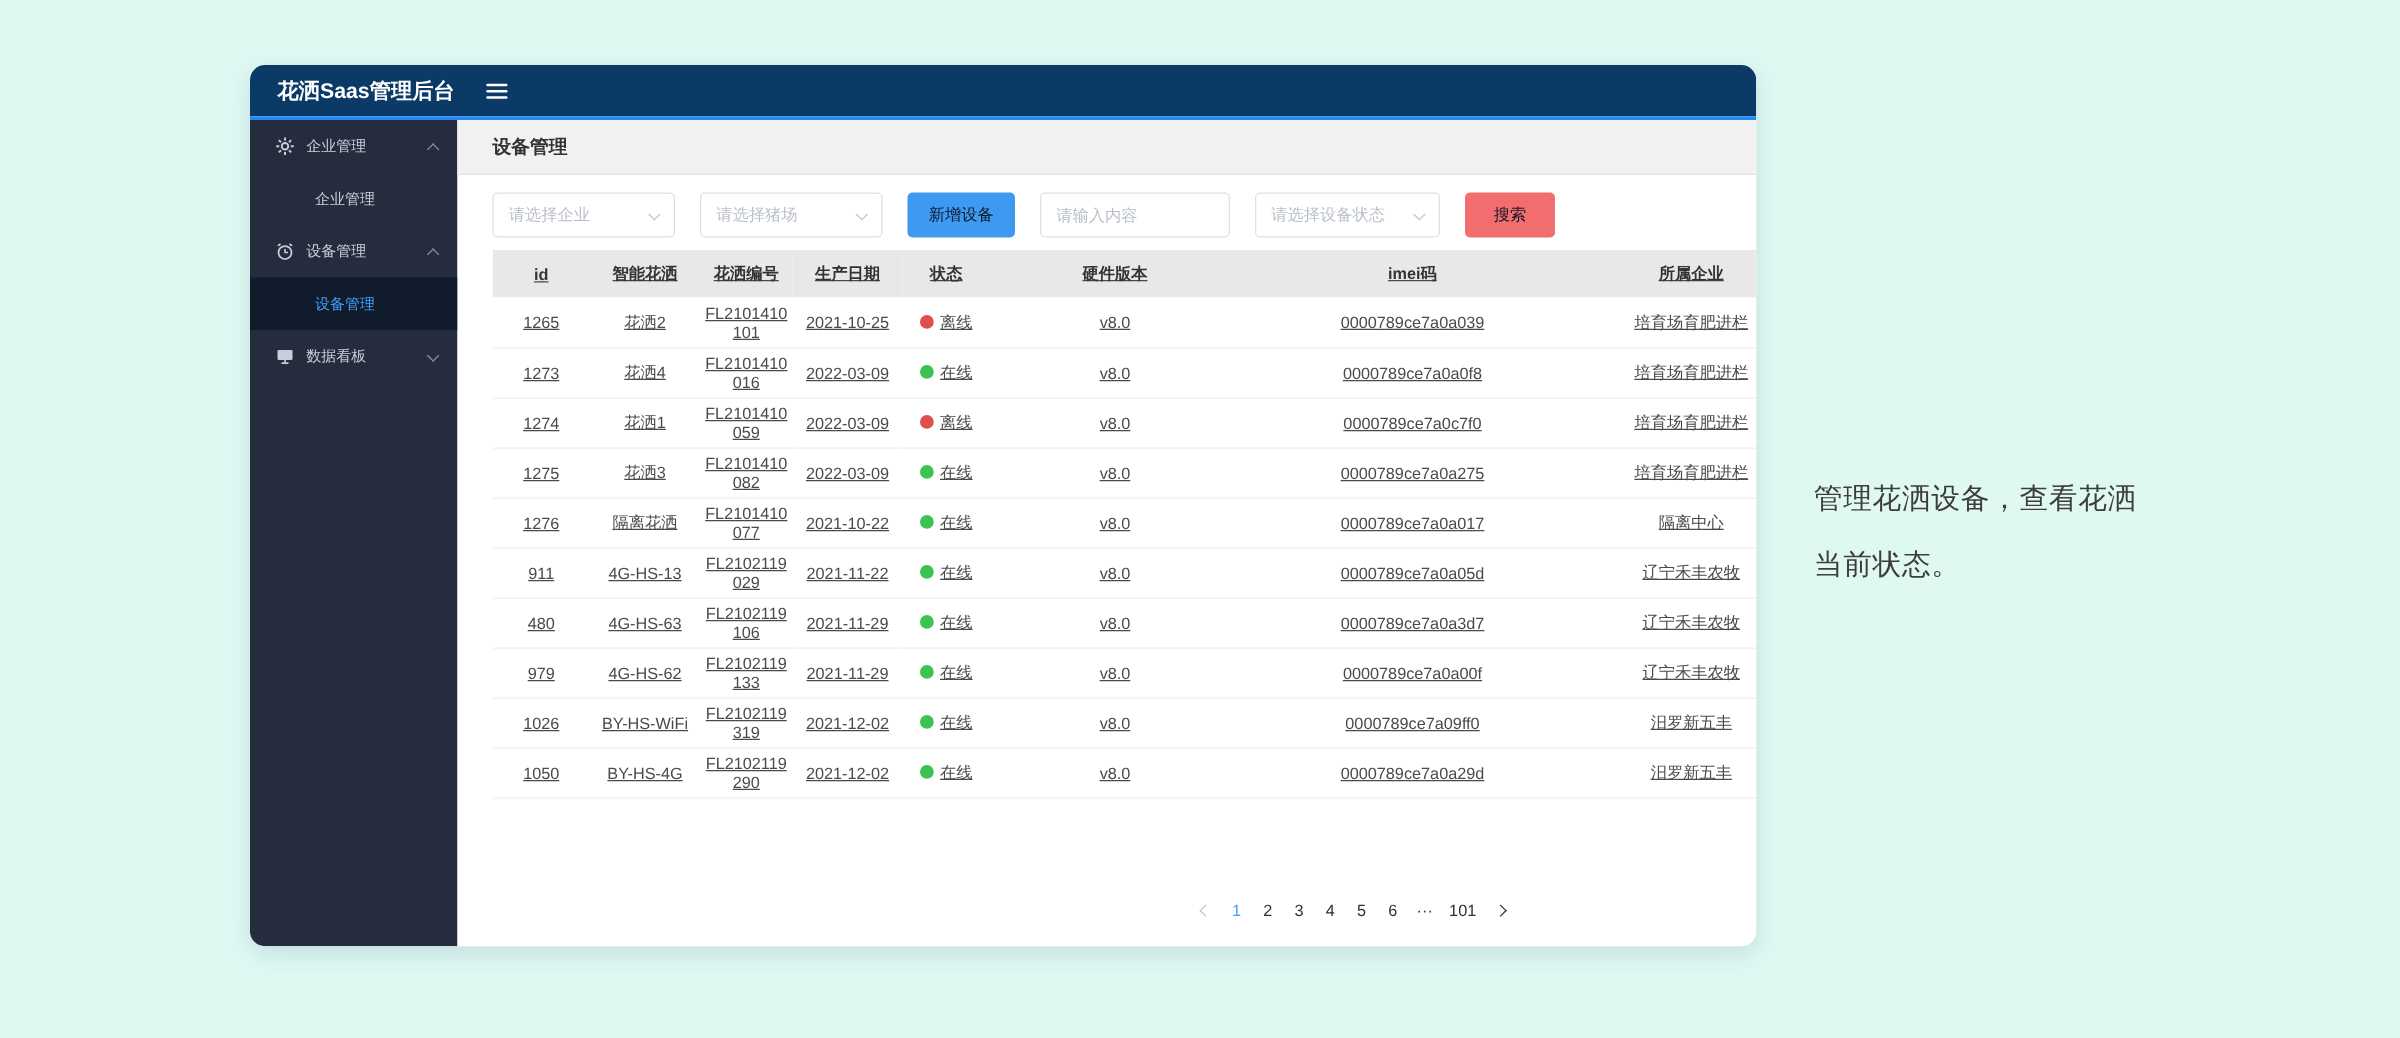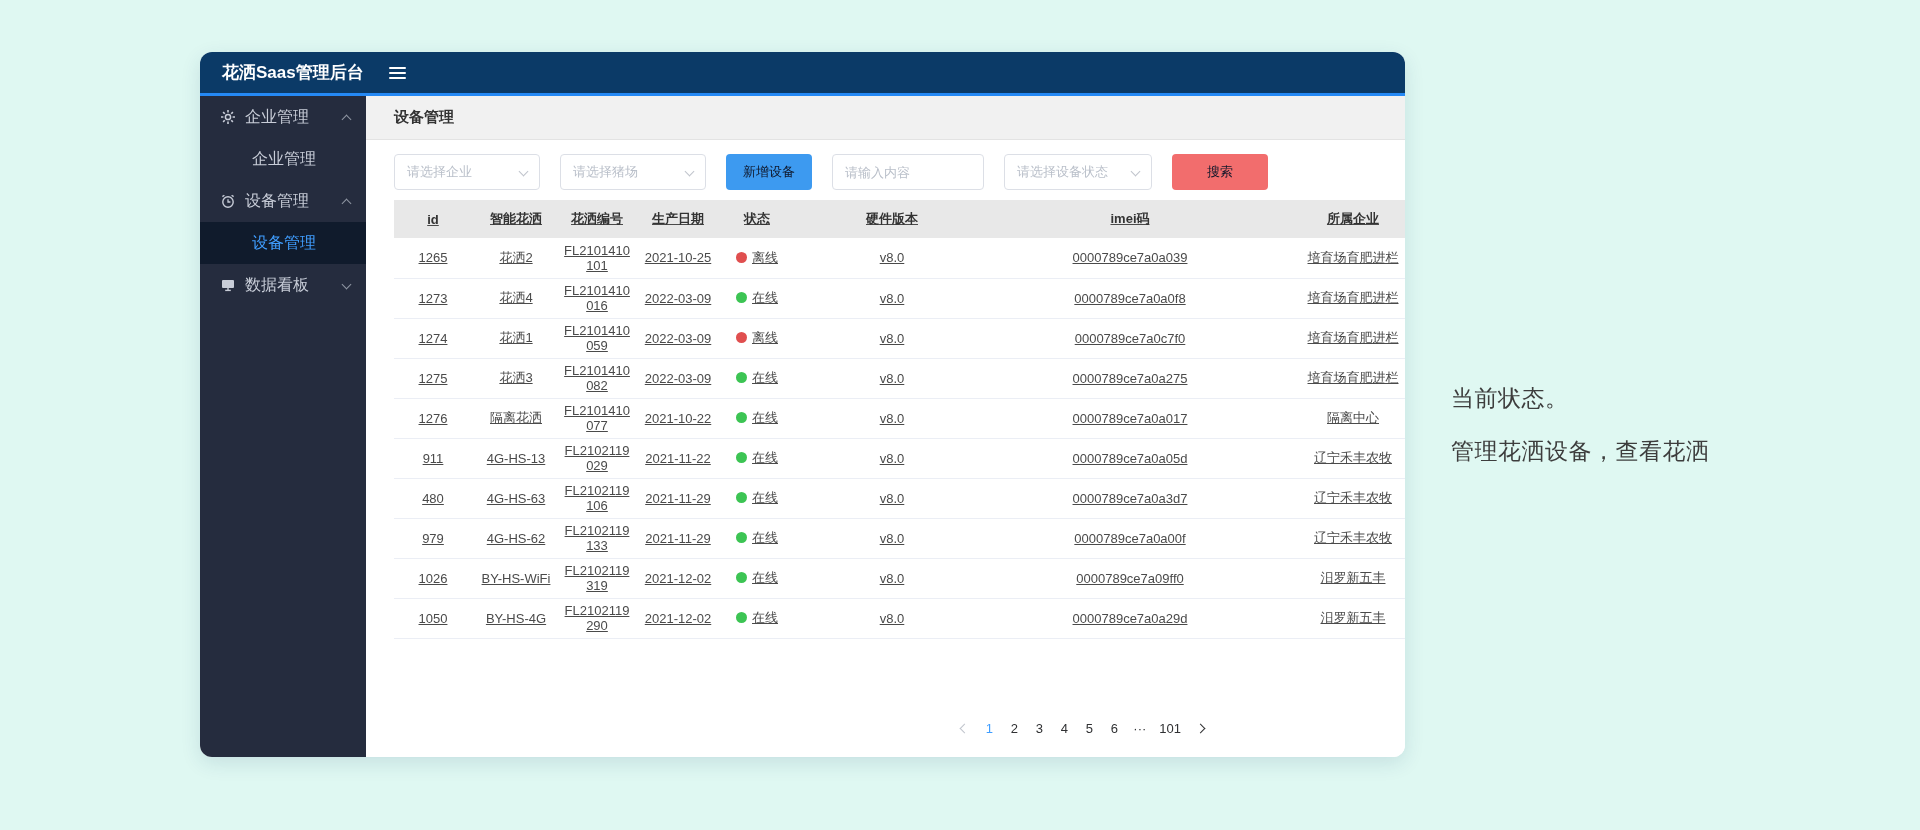--- a/index.html
+++ b/index.html
@@ -19,21 +19,21 @@
   }
   .app-header { flex:0 0 41px; background:#0b3a67; display:flex; align-items:center; }
   .app-title { width:166px; padding-left:22px; color:#fff; font-weight:bold; font-size:17px; white-space:nowrap; }
   .hamburger { margin-left:23px; display:flex; flex-direction:column; gap:3px; cursor:pointer; }
   .hamburger i { display:block; width:17px; height:2px; background:#fff; border-radius:1px; }
   .accent-line { flex:0 0 3px; background:#2589f5; }
 
   .body-row { flex:1; display:flex; min-height:0; }
 
   
-  .sidebar { flex:0 0 166px; background:#252c3e; color:#c8cdd8; font-size:16px; }
+  .sidebar { flex:0 0 166px; background:#252c3e; color:#c8cdd8; font-size:12px; }
   .menu-head { height:42px; display:flex; align-items:center; padding:0 16px 0 20px; gap:9px; cursor:pointer; }
   .menu-head .icn { width:16px; height:16px; flex:0 0 16px; display:flex; align-items:center; justify-content:center; }
   .menu-head .lbl { flex:1; }
   .chev { width:7px; height:7px; border-right:1.5px solid #8f96a3; border-bottom:1.5px solid #8f96a3; display:inline-block; }
   .chev.up { transform:rotate(-135deg); margin-top:4px; }
   .chev.down { transform:rotate(45deg); margin-top:-2px; }
   .menu-sub { height:42px; display:flex; align-items:center; padding-left:52px; cursor:pointer; }
   .menu-sub.active { background:#101b2c; color:#409eff; }
 
   
@@ -49,21 +49,21 @@
   .filter-row { display:flex; align-items:center; gap:20px; }
   .select {
     height:36px; border:1px solid #dcdfe6; border-radius:4px; background:#fff;
     display:flex; align-items:center; justify-content:space-between;
     padding:0 12px; color:#b9bfc9; font-size:13px; cursor:pointer;text-align:right;
   }
   .select .chev { border-color:#c0c4cc; }
   .w146 { width:146px; } .w148 { width:148px; }
   .btn { height:36px; border:none; border-radius:4px; color:#0f172a; font-size:13px; cursor:pointer; font-family:inherit; }
   .btn-blue { background:#3d9af0; padding:0 17px; }
-  .btn-red { background:#f26d6d; padding:0 35px; }
+  .btn-red { background:#f26d6d; padding:0 23px; }
   .txt-input { height:36px; width:152px; border:1px solid #dcdfe6; border-radius:4px; padding:0 12px; font-size:13px; color:#c2410c; font-family:inherit; }
   .txt-input::placeholder { color:#b9bfc9; }
 
   
   .table-clip { overflow:hidden; margin-top:10px; width:100%; }
   table { border-collapse:collapse; table-layout:fixed; width:1044px; font-size:13px; color:#4a4a4a;text-decoration:underline; }
   col.c-id{width:78px} col.c-name{width:88px} col.c-code{width:74px} col.c-date{width:88px}
   col.c-status{width:70px} col.c-ver{width:200px} col.c-imei{width:276px} col.c-comp{width:170px}
   thead th { background:#e8e8e8; height:38px; font-weight:bold; color:#333; text-align:center; padding:0 4px; }
   tbody td { height:40px; text-align:center; border-bottom:1px solid #ebeef5; padding:0 4px; background:#fff; }
@@ -359,15 +359,15 @@
           <span class="pg-item">
               <span class="pg-arrow right"></span>
             </span>
         </div>
       </div>
     </main>
   </div>
 </div>
 
 <div class="annotation">
+  <div>管理花洒设备，查看花洒</div>
   <div>当前状态。</div>
-  <div>管理花洒设备，查看花洒</div>
 </div>
 
 </body></html>

